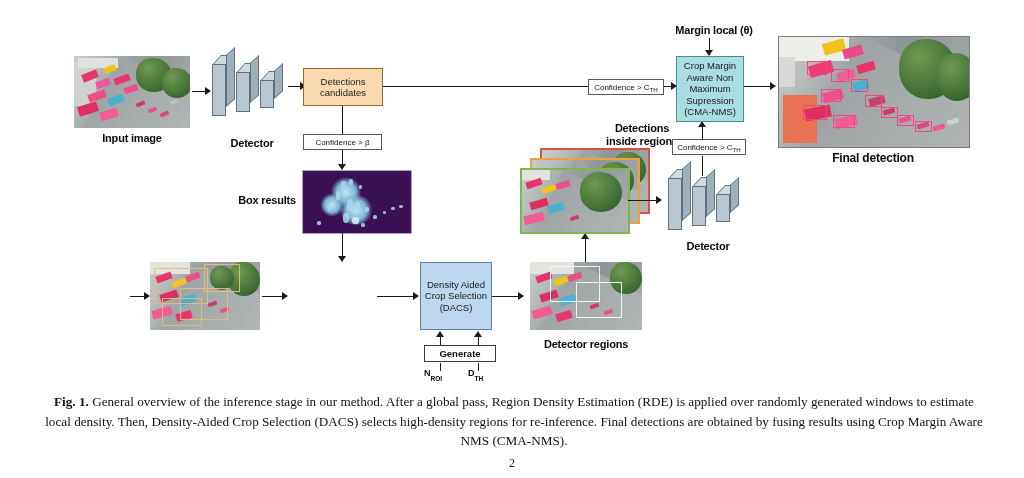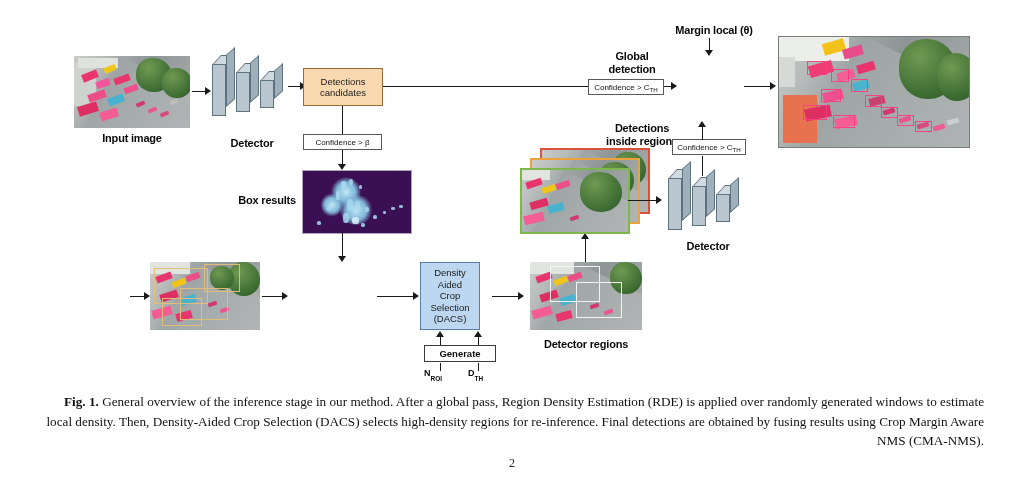--- a/index.html
+++ b/index.html
@@ -82,21 +82,21 @@
     transform-origin:bottom left;}
   .slab .side{position:absolute;background:#9fb0bb;border:1px solid #5f7280;box-sizing:border-box;}
 
   
   .stackwrap{position:absolute;}
 
   
   #caption{
     position:absolute;left:44px;top:392px;width:940px;
     font-family:"Liberation Serif", serif;font-size:13.2px;line-height:19.5px;
-    color:#111;text-align:right;
+    color:#111;text-align:center;
   }
   #caption b{font-weight:bold;}
   #pageno{
     position:absolute;left:0;top:456px;width:1024px;text-align:center;
     font-family:"Liberation Serif", serif;font-size:12px;color:#222;
   }
 </style>
 </head>
 <body>
 
@@ -215,21 +215,21 @@
     <div style="position:absolute;left:12px;top:36px;width:38px;height:26px;border:1px solid rgba(228,190,120,.95);"></div>
   </div>
 
   <div class="arr arrh" style="left:262px;top:296px;width:24px;"></div>
   <div class="head head-r" style="left:282px;top:292px;"></div>
 
 
   <div class="arr arrh" style="left:377px;top:296px;width:40px;"></div>
   <div class="head head-r" style="left:413px;top:292px;"></div>
 
-  <div class="pbox pbox-blue" style="left:420px;top:262px;width:60px;height:68px;">
+  <div class="pbox pbox-blue" style="left:420px;top:262px;width:72px;height:68px;">
     <span style="white-space:pre-line;">Density Aided
 Crop Selection
 (DACS)</span>
   </div>
 
   <div class="arr arrv" style="left:440px;top:336px;width:1.4px;height:12px;"></div>
   <div class="head head-u" style="left:436px;top:331px;"></div>
   <div class="arr arrv" style="left:478px;top:336px;width:1.4px;height:12px;"></div>
   <div class="head head-u" style="left:474px;top:331px;"></div>
   <div class="optbox" style="left:424px;top:345px;width:72px;height:17px;">
@@ -325,32 +325,37 @@
   </div>
   <div class="lbl" style="left:668px;top:240px;width:80px;">Detector</div>
 
   <div class="arr arrv" style="left:702px;top:156px;width:1.4px;height:20px;"></div>
   <div class="cond" style="left:672px;top:139px;width:74px;height:16px;">
     <span><span>Confidence &gt; C</span><sub>TH</sub></span>
   </div>
   <div class="arr arrv" style="left:702px;top:126px;width:1.4px;height:14px;"></div>
   <div class="head head-u" style="left:698px;top:121px;"></div>
 
-  <div class="lbl" style="left:588px;top:50px;width:88px;white-space:pre-line;">Global
-detection</div>
   <div class="cond" style="left:588px;top:79px;width:76px;height:16px;">
     <span><span>Confidence &gt; C</span><sub>TH</sub></span>
   </div>
   <div class="arr arrh" style="left:664px;top:86px;width:12px;"></div>
   <div class="head head-r" style="left:671px;top:82px;"></div>
 
   <div class="lbl" style="left:662px;top:24px;width:104px;">Margin local (θ)</div>
   <div class="arr arrv" style="left:709px;top:38px;width:1.4px;height:16px;"></div>
   <div class="head head-d" style="left:705px;top:50px;"></div>
 
+  <div class="pbox pbox-cyan" style="left:676px;top:56px;width:68px;height:66px;">
+    <span style="white-space:pre-line;">Crop Margin
+Aware Non
+Maximum
+Supression
+(CMA-NMS)</span>
+  </div>
 
   <div class="arr arrh" style="left:744px;top:86px;width:30px;"></div>
   <div class="head head-r" style="left:770px;top:82px;"></div>
 
   <div class="photo" style="left:778px;top:36px;width:190px;height:110px;border:1px solid #7b7b7b;">
     <div class="sky"></div>
     <div class="road" style="left:46%;"></div>
     <div class="tree" style="left:120px;top:2px;width:58px;height:60px;"></div>
     <div class="tree" style="left:158px;top:16px;width:40px;height:48px;"></div>
     <div class="bldg" style="left:0px;top:0px;width:70px;height:24px;background:#eceeea;"></div>
@@ -375,20 +380,21 @@
     <div class="det" style="left:52px;top:32px;width:16px;height:11px;"></div>
     <div class="det" style="left:72px;top:42px;width:15px;height:11px;"></div>
     <div class="det" style="left:86px;top:58px;width:15px;height:10px;"></div>
     <div class="det" style="left:102px;top:70px;width:15px;height:9px;"></div>
     <div class="det" style="left:118px;top:78px;width:15px;height:9px;"></div>
     <div class="det" style="left:136px;top:84px;width:15px;height:9px;"></div>
     <div class="det" style="left:42px;top:52px;width:18px;height:11px;"></div>
     <div class="det" style="left:24px;top:68px;width:22px;height:13px;"></div>
     <div class="det" style="left:54px;top:78px;width:20px;height:11px;"></div>
   </div>
+  <div class="lbl" style="left:778px;top:152px;width:190px;font-size:12px;">Final detection</div>
 
 </div>
 
 <div id="caption">
   <b>Fig. 1.</b>
   <span>General overview of the inference stage in our method. After a global pass, Region Density Estimation (RDE) is applied over randomly generated windows to estimate local density. Then, Density-Aided Crop Selection (DACS) selects high-density regions for re-inference. Final detections are obtained by fusing results using Crop Margin Aware NMS (CMA-NMS).</span>
 </div>
 
 <div id="pageno">2</div>
 

